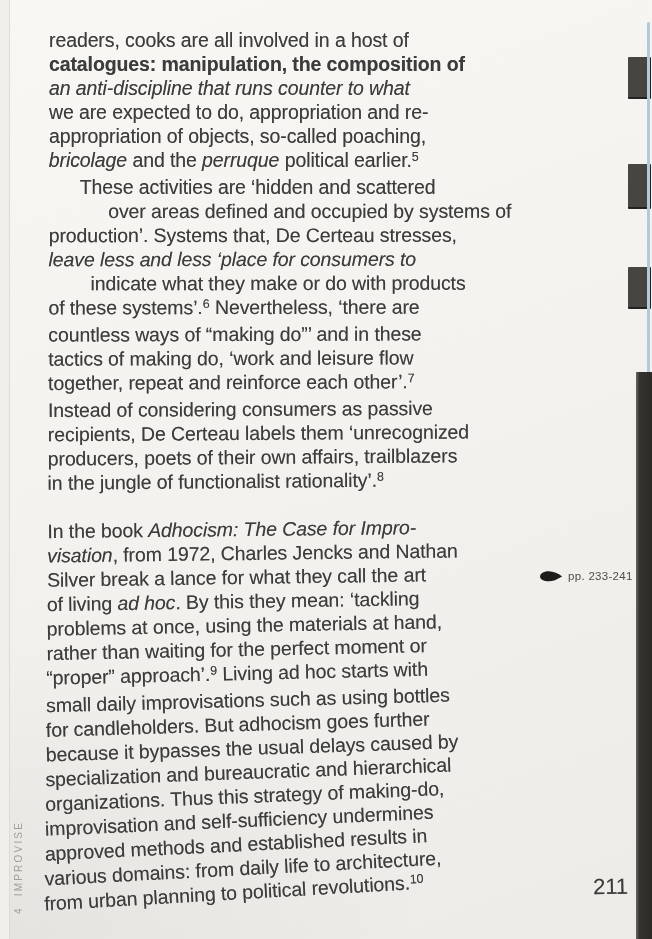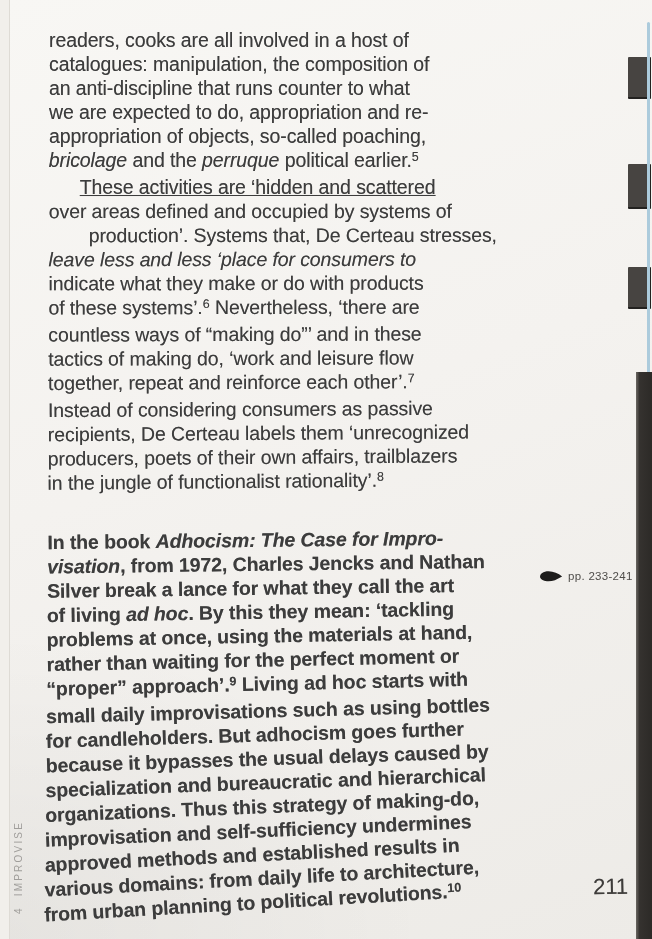--- a/index.html
+++ b/index.html
@@ -23,22 +23,22 @@
   #tab2{top:164px;height:43px;}
   #tab3{top:267px;height:40px;}
 
   
   .text-block{position:absolute;left:49px;top:28px;width:522px;
     font-size:19.5px;line-height:24px;letter-spacing:-0.1px;color:#3c3c3c;
     text-shadow:0 0 0.5px rgba(70,70,70,0.55);}
   .line{white-space:pre;transform-origin:200px 50%;}
   .line .it{font-style:italic;}
   .line .sup{font-size:12.5px;position:relative;top:-6px;letter-spacing:0;}
-  .para.gap{margin-top:32px;font-weight:bold;}
-  .line.indent{padding-left:31px;text-decoration:underline;}
+  .para.gap{margin-top:21px;}
+  .line.indent{padding-left:31px;}
 
   
   .margin-note{position:absolute;left:539px;top:569px;display:flex;align-items:center;gap:5px;}
   .margin-note .note-text{font-size:11.5px;color:#4e4c49;letter-spacing:0.3px;white-space:nowrap;}
   .margin-note svg{display:block;transform:rotate(-6deg);}
 
   
   .side-label{position:absolute;left:13px;top:914px;transform:rotate(-90deg);
     transform-origin:0 0;white-space:nowrap;font-size:10px;letter-spacing:2.2px;
     word-spacing:5px;color:#a09e9b;}
@@ -50,32 +50,32 @@
 </head>
 <body>
 
 <div id="stage">
 
   <div class="left-strip"></div>
 
   <div class="text-block">
       <div class="para">
         <div class="line" style="transform: translateX(0px) rotate(0deg);"><span>readers, cooks are all involved in a host of</span></div>
-        <div class="line" style="transform: translateX(-0.02px) rotate(-0.001deg);"><span>catalogues: manipulation, the composition of</span></div>
-        <div class="line" style="transform: translateX(-0.04px) rotate(-0.002deg);"><span>an anti-discipline that runs counter to what</span></div>
+        <div class="line" style="transform: translateX(-0.02px) rotate(-0.001deg); font-weight: bold;"><span>catalogues: manipulation, the composition of</span></div>
+        <div class="line" style="transform: translateX(-0.04px) rotate(-0.002deg); font-style: italic;"><span>an anti-discipline that runs counter to what</span></div>
         <div class="line" style="transform: translateX(-0.07px) rotate(-0.005deg);"><span>we are expected to do, appropriation and re-</span></div>
         <div class="line" style="transform: translateX(-0.1px) rotate(-0.01deg);"><span>appropriation of objects, so-called poaching,</span></div>
         <div class="line" style="transform: translateX(-0.15px) rotate(-0.017deg);"><span class="it">bricolage</span><span> and the </span><span class="it">perruque</span><span> political earlier.</span><span class="sup">5</span></div>
       </div>
       <div class="para">
         <div class="line indent" style="transform: translateX(-0.2px) rotate(-0.026deg);"><span>These activities are ‘hidden and scattered</span></div>
-        <div class="line" style="transform: translateX(-0.26px) rotate(-0.039deg);"><span>over areas defined and occupied by systems of</span></div>
-        <div class="line" style="transform: translateX(-0.33px) rotate(-0.056deg); margin-left: 40px;"><span>production’. Systems that, De Certeau stresses,</span></div>
+        <div class="line" style="transform: translateX(-0.26px) rotate(-0.039deg); text-align: center;"><span>over areas defined and occupied by systems of</span></div>
+        <div class="line" style="transform: translateX(-0.33px) rotate(-0.056deg);"><span>production’. Systems that, De Certeau stresses,</span></div>
         <div class="line" style="transform: translateX(-0.41px) rotate(-0.077deg); font-style: italic;"><span>leave less and less ‘place for consumers to</span></div>
-        <div class="line" style="transform: translateX(-0.49px) rotate(-0.102deg);"><span>indicate what they make or do with products</span></div>
+        <div class="line" style="transform: translateX(-0.49px) rotate(-0.102deg); margin-left: 42px;"><span>indicate what they make or do with products</span></div>
         <div class="line" style="transform: translateX(-0.59px) rotate(-0.133deg);"><span>of these systems’.</span><span class="sup">6</span><span> Nevertheless, ‘there are</span></div>
         <div class="line" style="transform: translateX(-0.69px) rotate(-0.169deg);"><span>countless ways of “making do”’ and in these</span></div>
         <div class="line" style="transform: translateX(-0.8px) rotate(-0.211deg);"><span>tactics of making do, ‘work and leisure flow</span></div>
         <div class="line" style="transform: translateX(-0.92px) rotate(-0.26deg);"><span>together, repeat and reinforce each other’.</span><span class="sup">7</span></div>
         <div class="line" style="transform: translateX(-1.04px) rotate(-0.315deg);"><span>Instead of considering consumers as passive</span></div>
         <div class="line" style="transform: translateX(-1.18px) rotate(-0.378deg);"><span>recipients, De Certeau labels them ‘unrecognized</span></div>
         <div class="line" style="transform: translateX(-1.32px) rotate(-0.449deg);"><span>producers, poets of their own affairs, trailblazers</span></div>
         <div class="line" style="transform: translateX(-1.47px) rotate(-0.528deg);"><span>in the jungle of functionalist rationality’.</span><span class="sup">8</span></div>
       </div>
       <div class="para gap">

